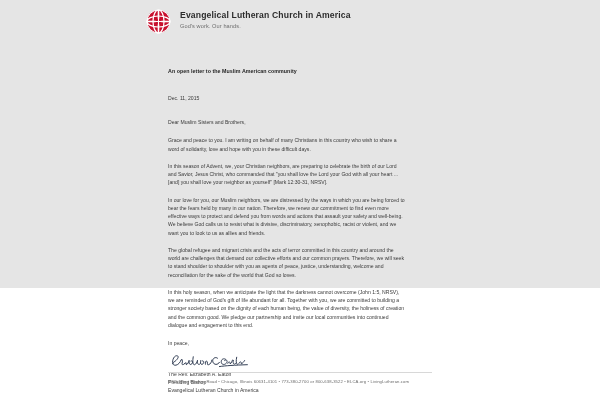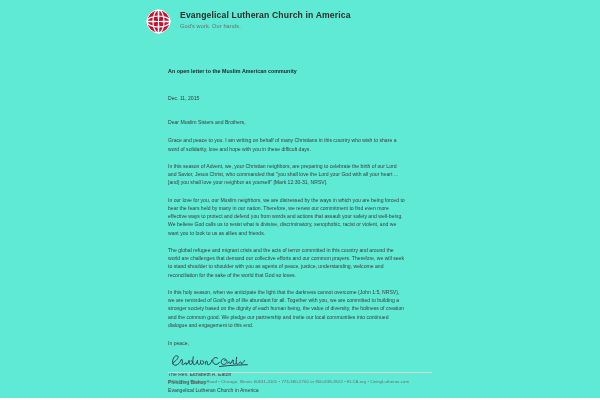--- a/index.html
+++ b/index.html
@@ -12,23 +12,23 @@
     overflow: hidden;
     background: #ffffff;
     font-family: "Liberation Sans", sans-serif;
     color: #2b2b2b;
     -webkit-font-smoothing: antialiased;
   }
 
   .page {
     position: relative;
     width: 600px;
-    height: 398px;
+    height: 288px;
     box-sizing: border-box;
-    background: #5eead4;
+    background: #e5e5e5;
   }
 
   
   .letterhead {
     position: absolute;
     left: 146px;
     top: 9px;
     display: flex;
     align-items: flex-start;
   }

